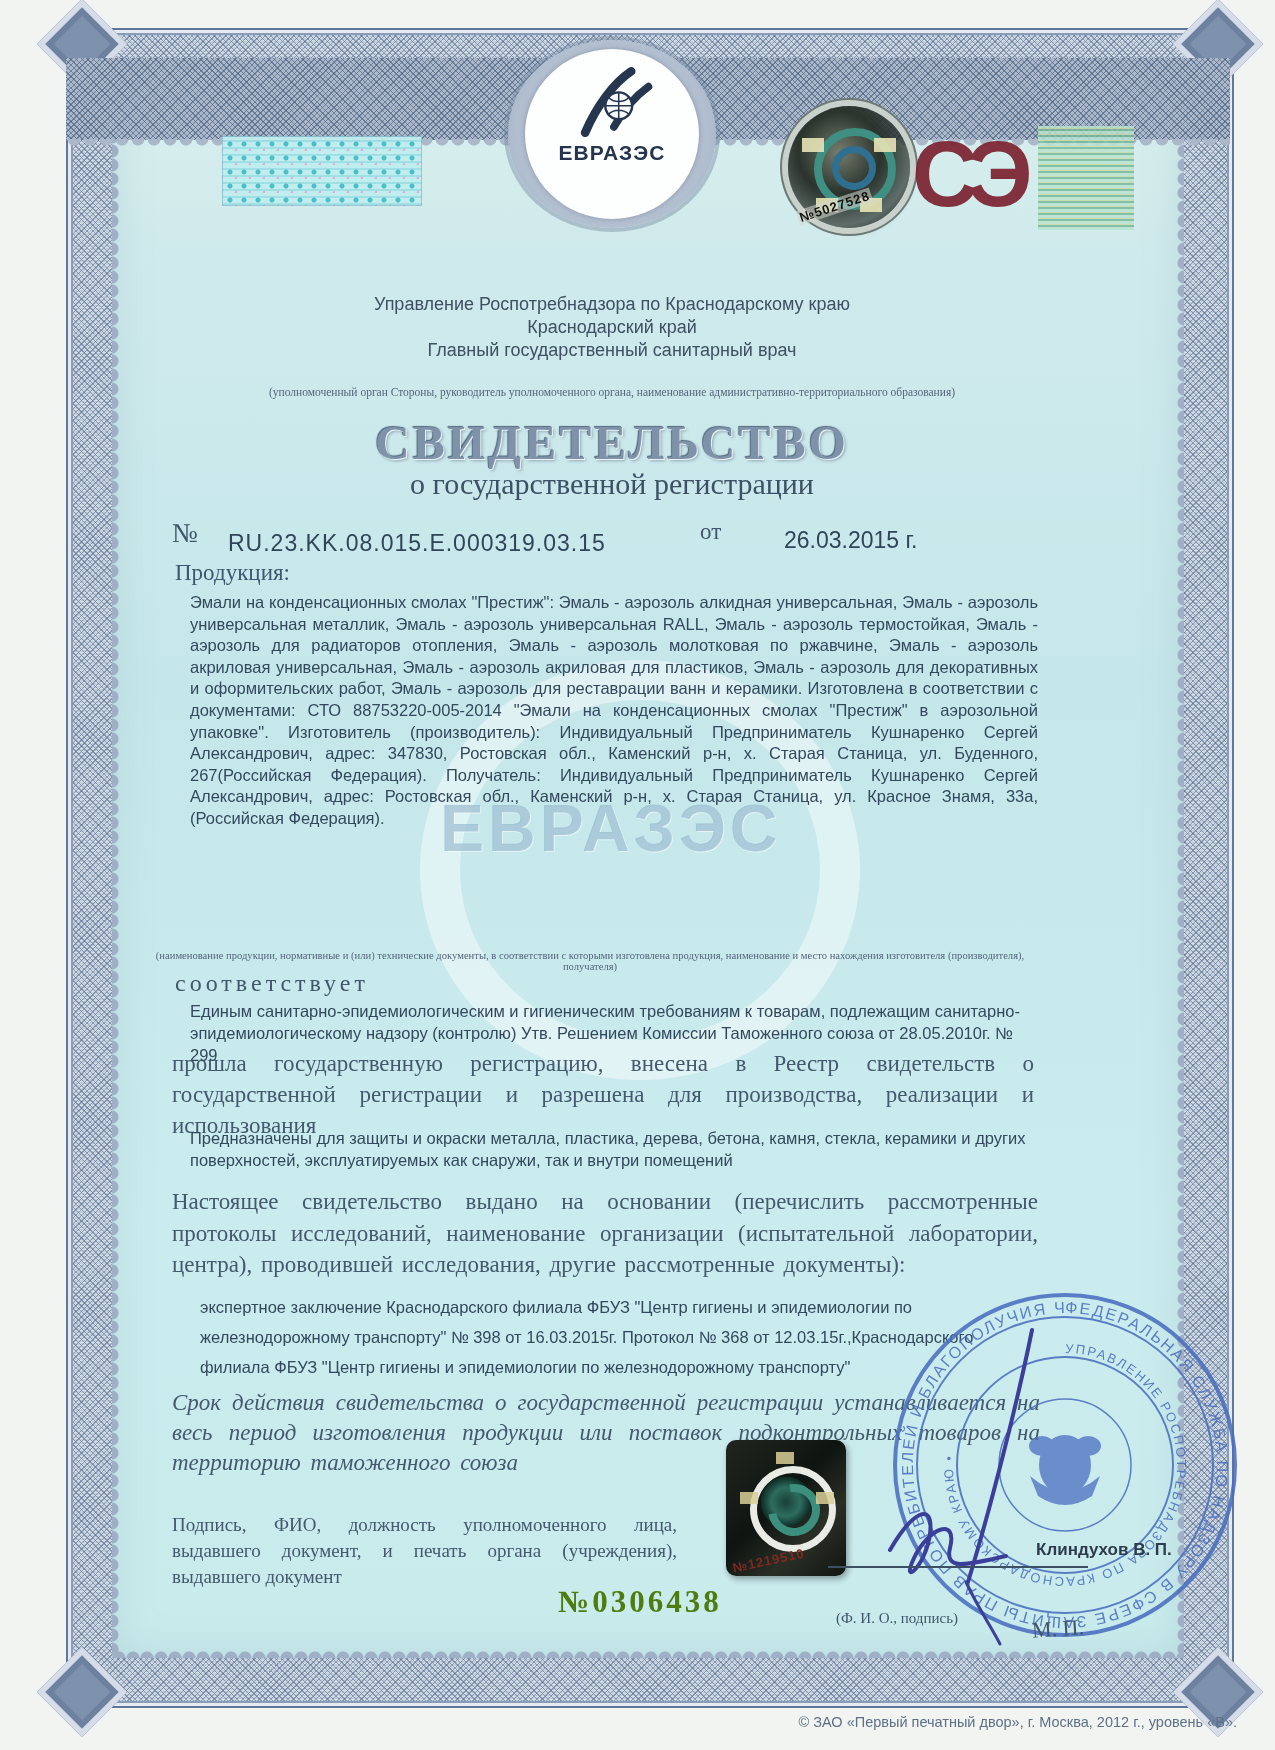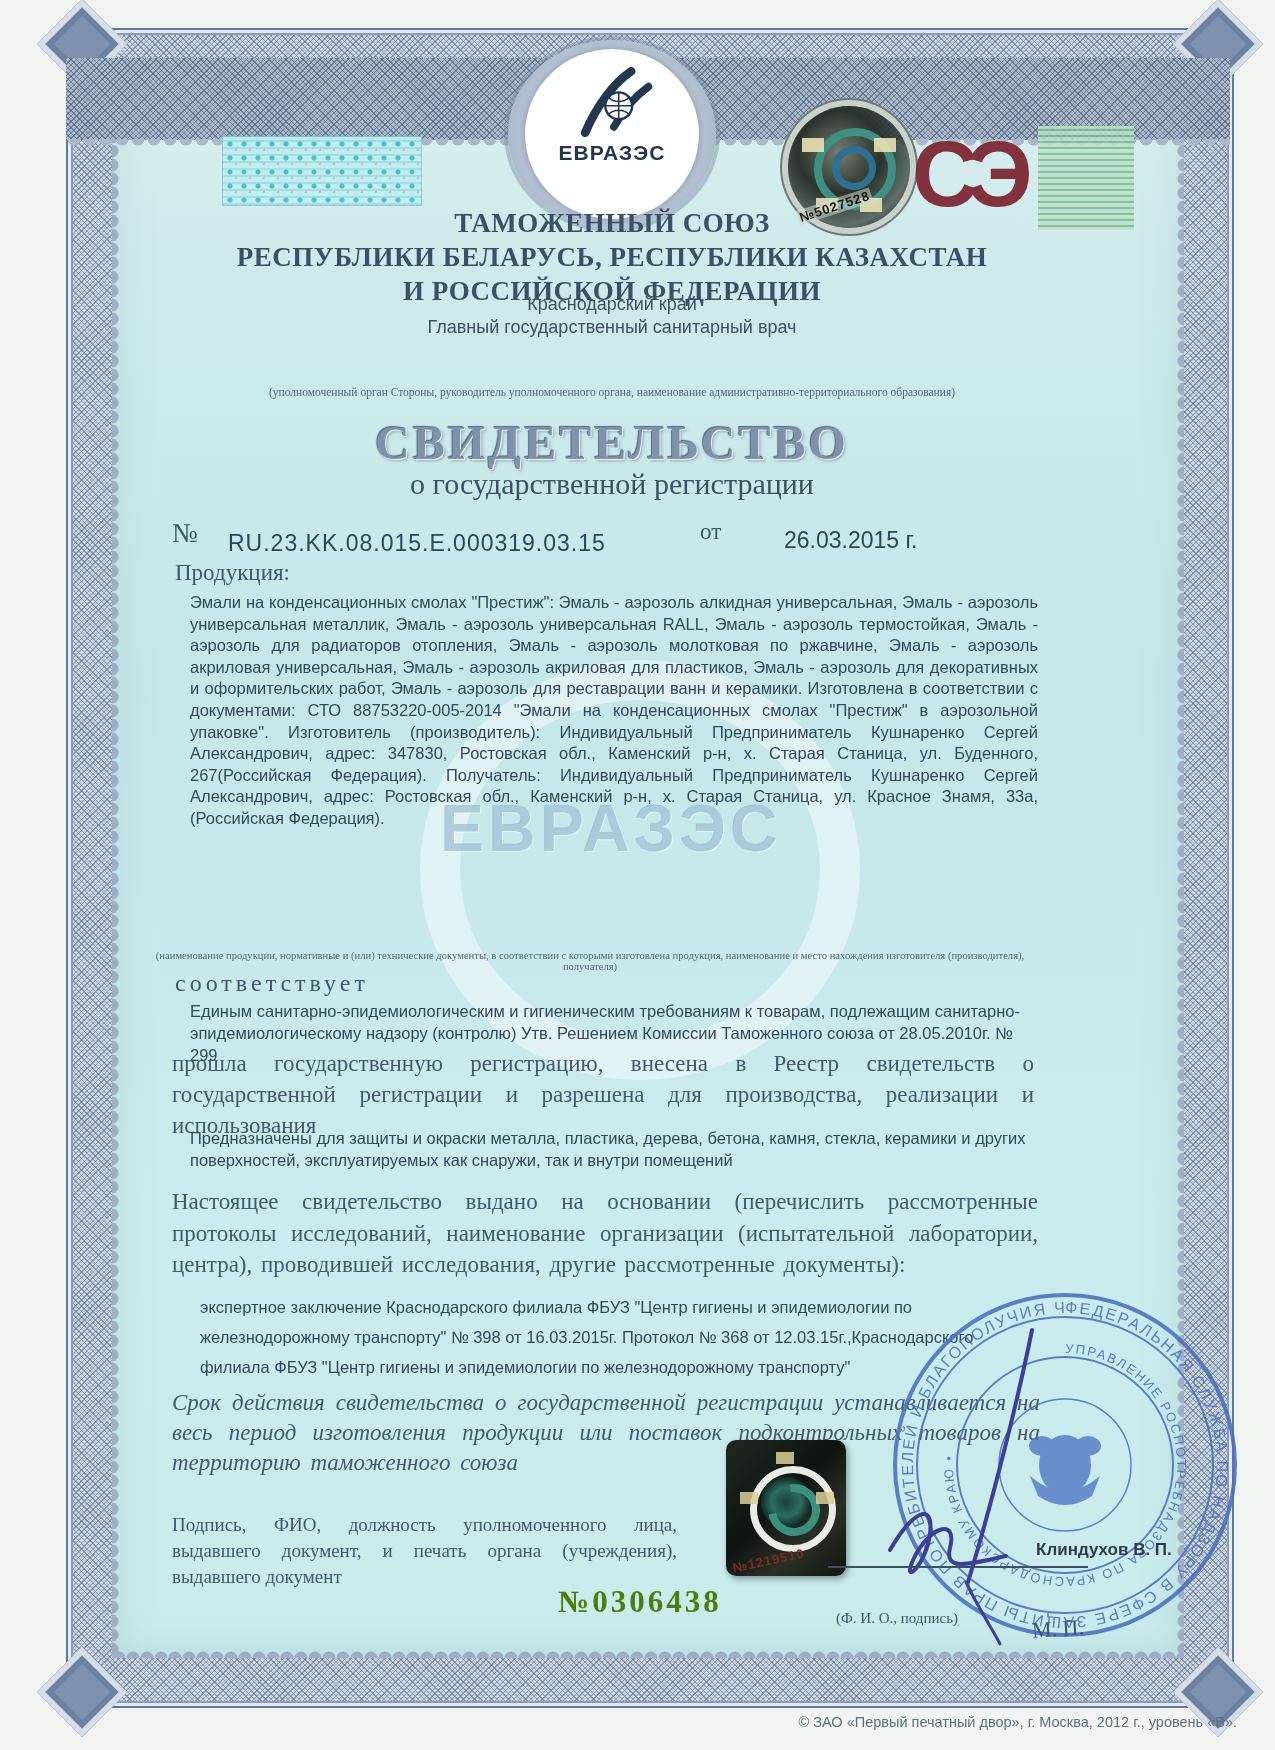--- a/index.html
+++ b/index.html
@@ -172,26 +172,22 @@
     <div class="ring2"></div>
     <div class="bracket b1"></div>
     <div class="bracket b2"></div>
     <div class="bracket b3"></div>
     <div class="bracket b4"></div>
     <div class="holo-num sans">№5027528</div>
   </div>
   <div id="se-logo">СЭ</div>
   <div id="pattern-block"></div>
 
-  <div id="h-union" class="center-block serif">
-    <div>ТАМОЖЕННЫЙ СОЮЗ</div>
-    <div>РЕСПУБЛИКИ БЕЛАРУСЬ, РЕСПУБЛИКИ КАЗАХСТАН</div>
-    <div>И РОССИЙСКОЙ ФЕДЕРАЦИИ</div>
-  </div>
   <div id="h-authority" class="center-block sans">
+    <div>Управление Роспотребнадзора по Краснодарскому краю</div>
     <div>Краснодарский край</div>
     <div>Главный государственный санитарный врач</div>
   </div>
   <div id="h-note" class="center-block serif">(уполномоченный орган Стороны, руководитель уполномоченного органа, наименование административно-территориального образования)</div>
 
   <div id="title-main" class="center-block serif">СВИДЕТЕЛЬСТВО</div>
   <div id="title-sub" class="center-block serif">о государственной регистрации</div>
 
   <div id="no-label" class="abs serif">№</div>
   <div id="no-value" class="abs sans">RU.23.KK.08.015.E.000319.03.15</div>

